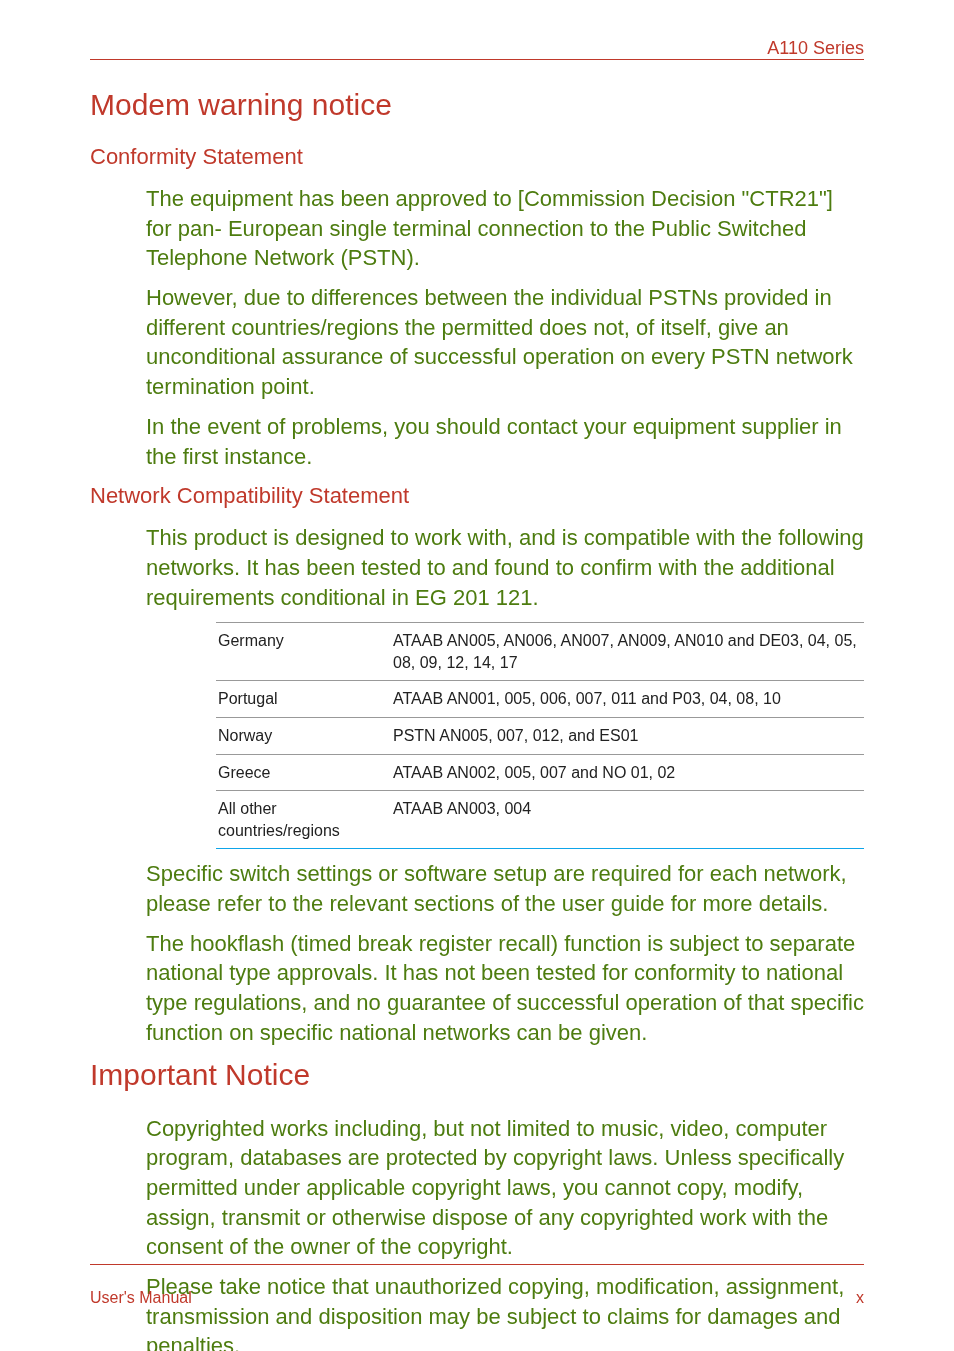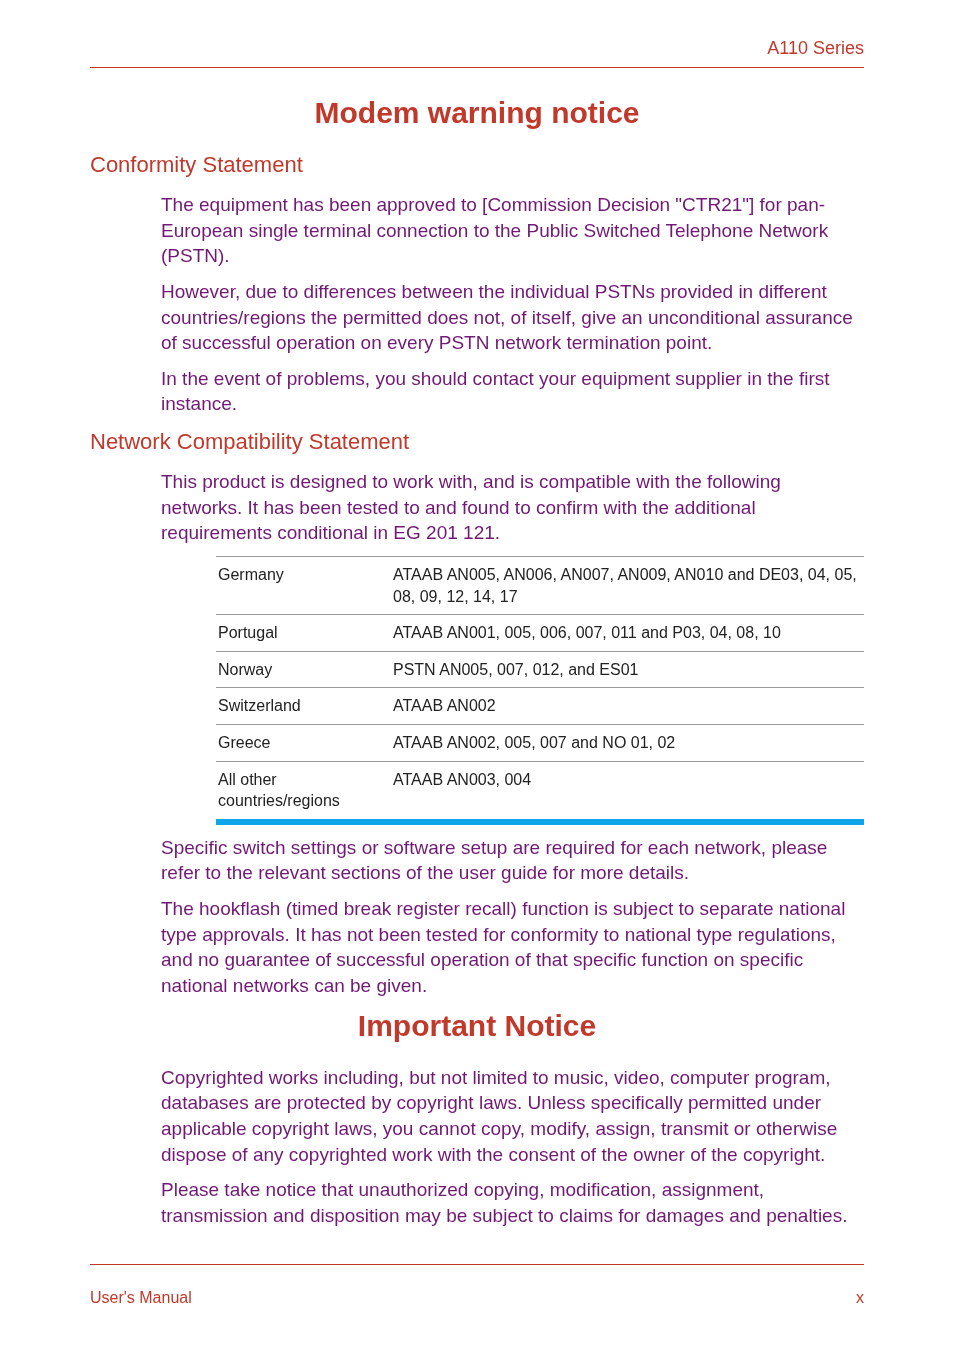--- a/index.html
+++ b/index.html
@@ -12,58 +12,56 @@
       width: 954px;
       height: 1351px;
       background: #fff;
       padding: 38px 90px 50px 90px;
       position: relative;
     }
     .header {
       text-align: right;
       color: #c0392b;
       font-size: 18px;
-      padding-bottom: 8px;
       border-bottom: 1px solid #c0392b;
       margin-bottom: 28px;
     }
     h1 {
       color: #c0392b;
       font-size: 30px;
-      font-weight: bold;
+      font-weight: normal;
       margin-bottom: 22px;
       margin-top: 10px;
-      text-align: center;
     }
     h2 {
       color: #c0392b;
       font-size: 22px;
       font-weight: normal;
       margin-bottom: 14px;
       margin-top: 12px;
     }
     .body-text {
-      margin-left: 71px;
-      color: #701a75;
-      font-size: 19px;
+      margin-left: 56px;
+      color: #4d7c0f;
+      font-size: 22px;
       line-height: 1.35;
       margin-bottom: 10px;
     }
     .compat-table {
       margin-left: 126px;
       margin-top: 4px;
       margin-bottom: 10px;
       border-collapse: collapse;
       width: calc(100% - 126px);
     }
     .compat-table tr {
       border-top: 1px solid #999;
     }
     .compat-table tr:last-child {
-      border-bottom: 6px solid #0ea5e9;
+      border-bottom: 1px solid #0ea5e9;
     }
     .compat-table td {
       padding: 7px 2px 7px 2px;
       vertical-align: top;
       font-size: 16px;
       color: #222;
       line-height: 1.35;
     }
     .compat-table td:first-child {
       width: 175px;
@@ -107,24 +105,20 @@
       </tr>
       <tr>
         <td>Portugal</td>
         <td>ATAAB AN001, 005, 006, 007, 011 and P03, 04, 08, 10</td>
       </tr>
       <tr>
         <td>Norway</td>
         <td>PSTN AN005, 007, 012, and ES01</td>
       </tr>
       <tr>
-        <td>Switzerland</td>
-        <td>ATAAB AN002</td>
-      </tr>
-      <tr>
         <td>Greece</td>
         <td>ATAAB AN002, 005, 007 and NO 01, 02</td>
       </tr>
       <tr>
         <td>All other countries/regions</td>
         <td>ATAAB AN003, 004</td>
       </tr>
     </tbody>
 </table>
 

